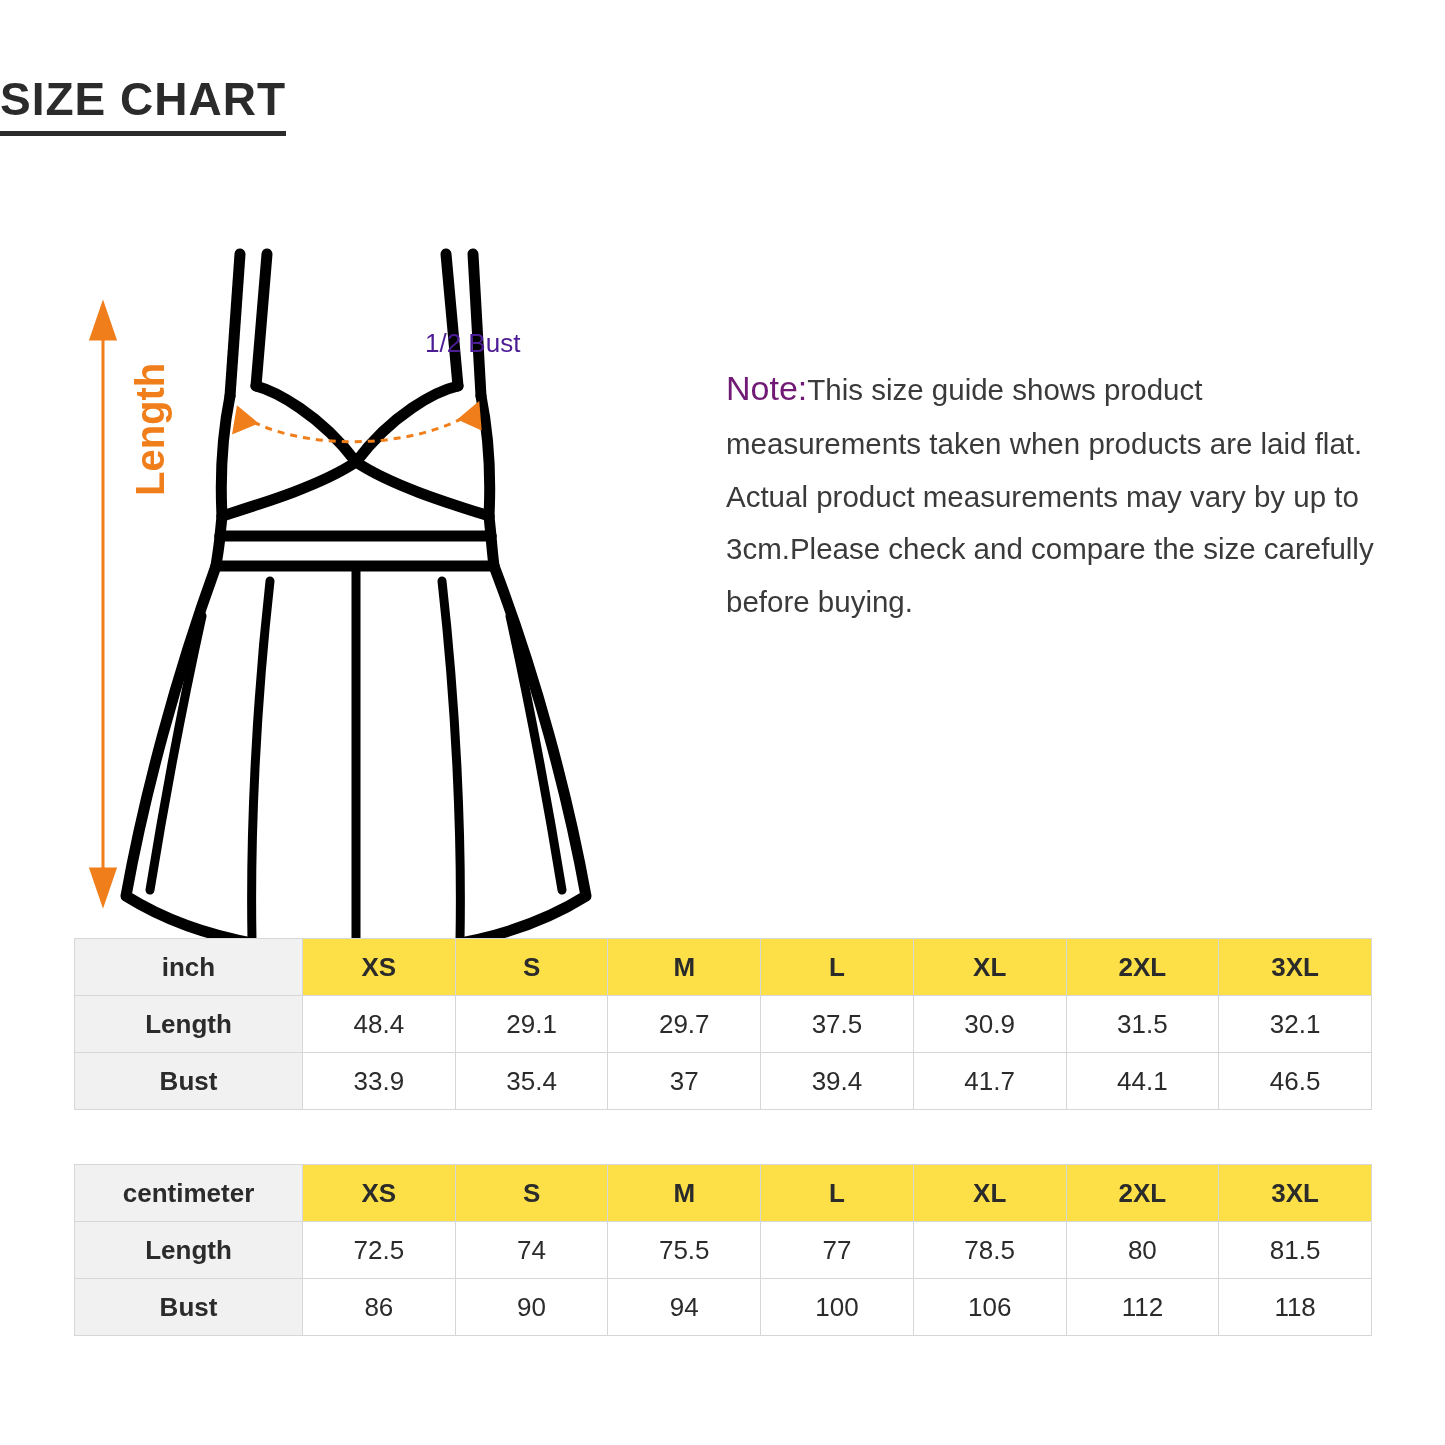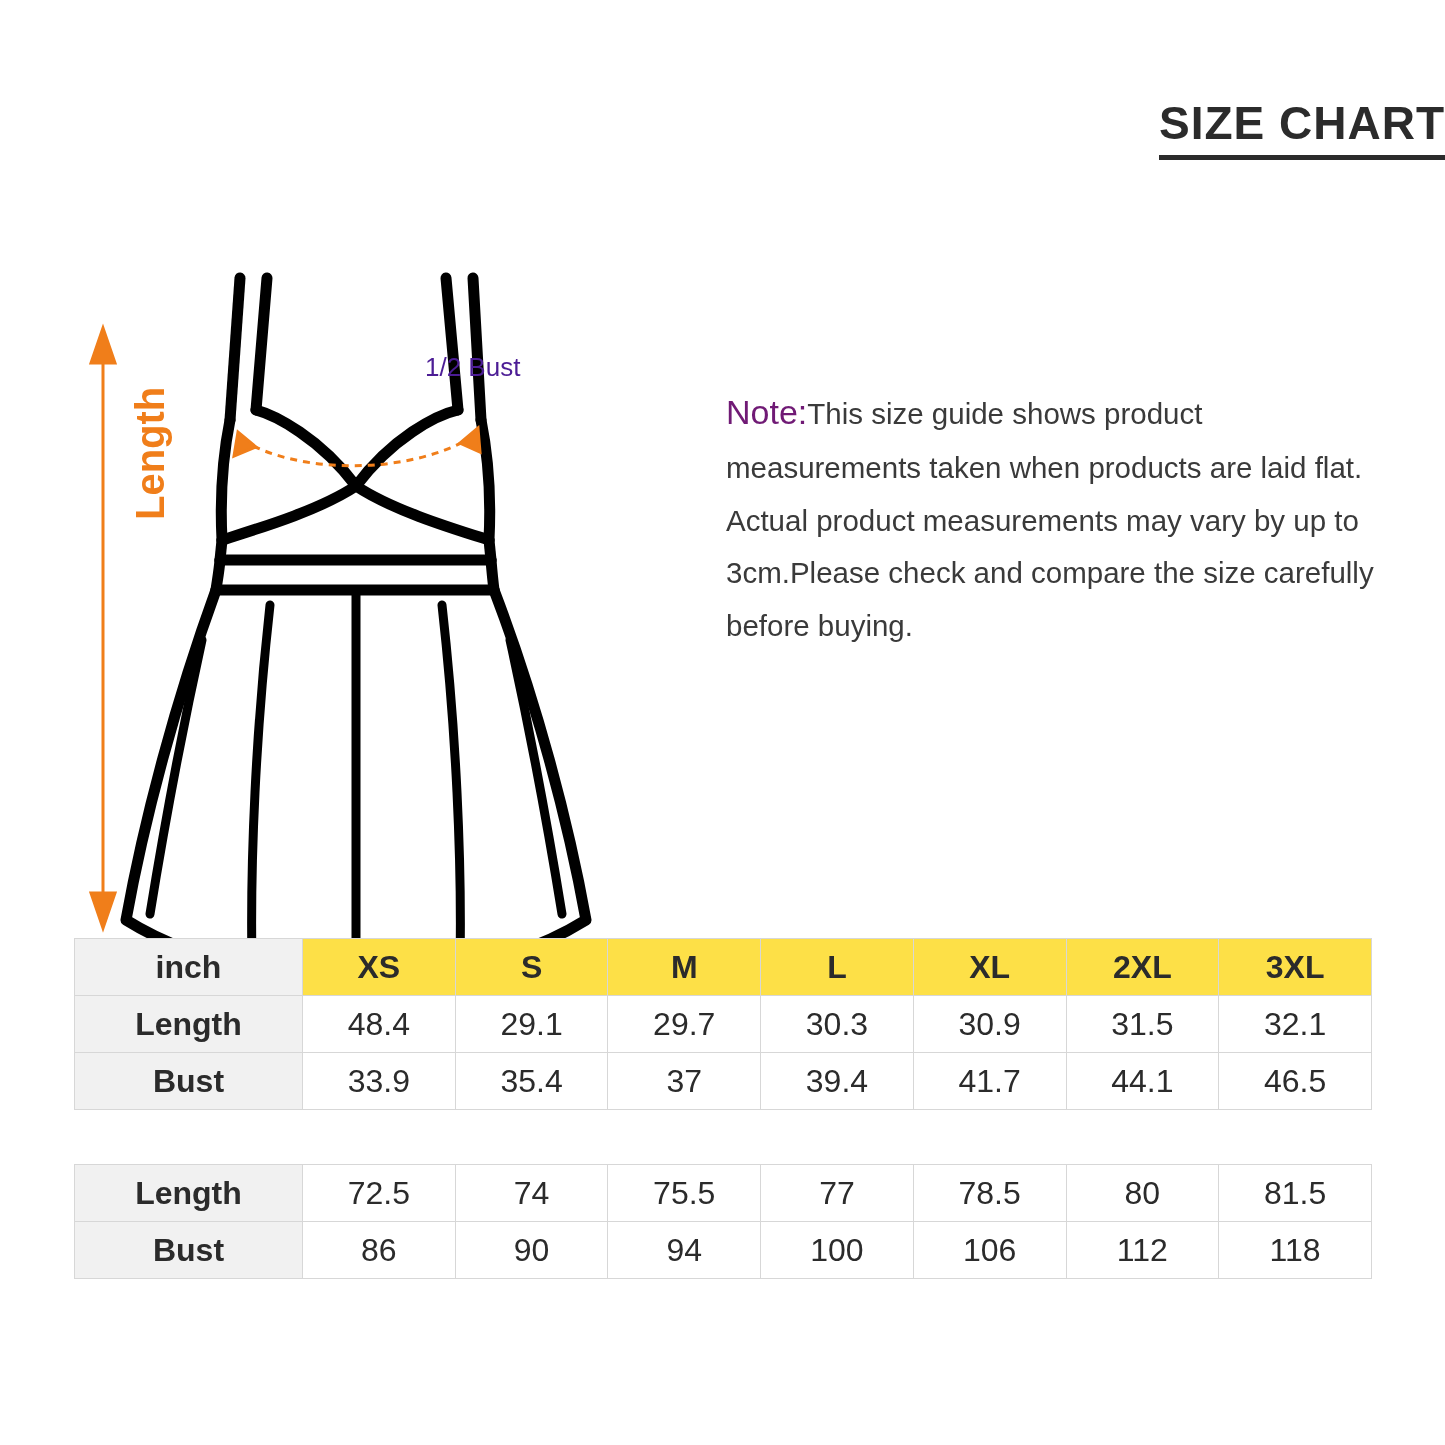--- a/index.html
+++ b/index.html
@@ -11,22 +11,22 @@
     width: 1445px;
     height: 1445px;
     font-family: "Liberation Sans", sans-serif;
     color: #1a1a1a;
     position: relative;
     overflow: hidden;
   }
 
   
   .title-wrap {
-    text-align: right;
-    padding-top: 98px;
+    text-align: left;
+    padding-top: 74px;
   }
   .title {
     display: inline-block;
     font-size: 46px;
     font-weight: bold;
     letter-spacing: 1px;
     color: #2b2b2b;
     border-bottom: 5px solid #2b2b2b;
     padding-bottom: 6px;
     line-height: 1.1;
@@ -93,21 +93,21 @@
   }
   table {
     border-collapse: collapse;
     width: 100%;
     table-layout: fixed;
   }
   table td {
     border: 1px solid #d7d7d7;
     height: 54px;
     text-align: center;
-    font-size: 32px;
+    font-size: 26px;
     color: #2b2b2b;
     background: #ffffff;
     margin-left: 28px;
   }
   table td.hdr-cell {
     background: #fde047;
     font-weight: bold;
   }
   table td.rowlabel {
     background: #f1f1f1;
@@ -214,21 +214,21 @@
         <td class="hdr-cell">L</td>
         <td class="hdr-cell">XL</td>
         <td class="hdr-cell">2XL</td>
         <td class="hdr-cell">3XL</td>
       </tr>
       <tr>
         <td class="rowlabel">Length</td>
         <td>48.4</td>
         <td>29.1</td>
         <td>29.7</td>
-        <td>30.3</td>
+        <td>37.5</td>
         <td>30.9</td>
         <td>31.5</td>
         <td>32.1</td>
       </tr>
       <tr>
         <td class="rowlabel">Bust</td>
         <td>33.9</td>
         <td>35.4</td>
         <td>37</td>
         <td>39.4</td>
@@ -272,20 +272,30 @@
         <col>
         <col>
         <col>
         <col>
         <col>
         <col>
         <col>
     </colgroup>
     <tbody>
       <tr>
+        <td class="unit">centimeter</td>
+        <td class="hdr-cell">XS</td>
+        <td class="hdr-cell">S</td>
+        <td class="hdr-cell">M</td>
+        <td class="hdr-cell">L</td>
+        <td class="hdr-cell">XL</td>
+        <td class="hdr-cell">2XL</td>
+        <td class="hdr-cell">3XL</td>
+      </tr>
+      <tr>
         <td class="rowlabel">Length</td>
         <td>72.5</td>
         <td>74</td>
         <td>75.5</td>
         <td>77</td>
         <td>78.5</td>
         <td>80</td>
         <td>81.5</td>
       </tr>
       <tr>

